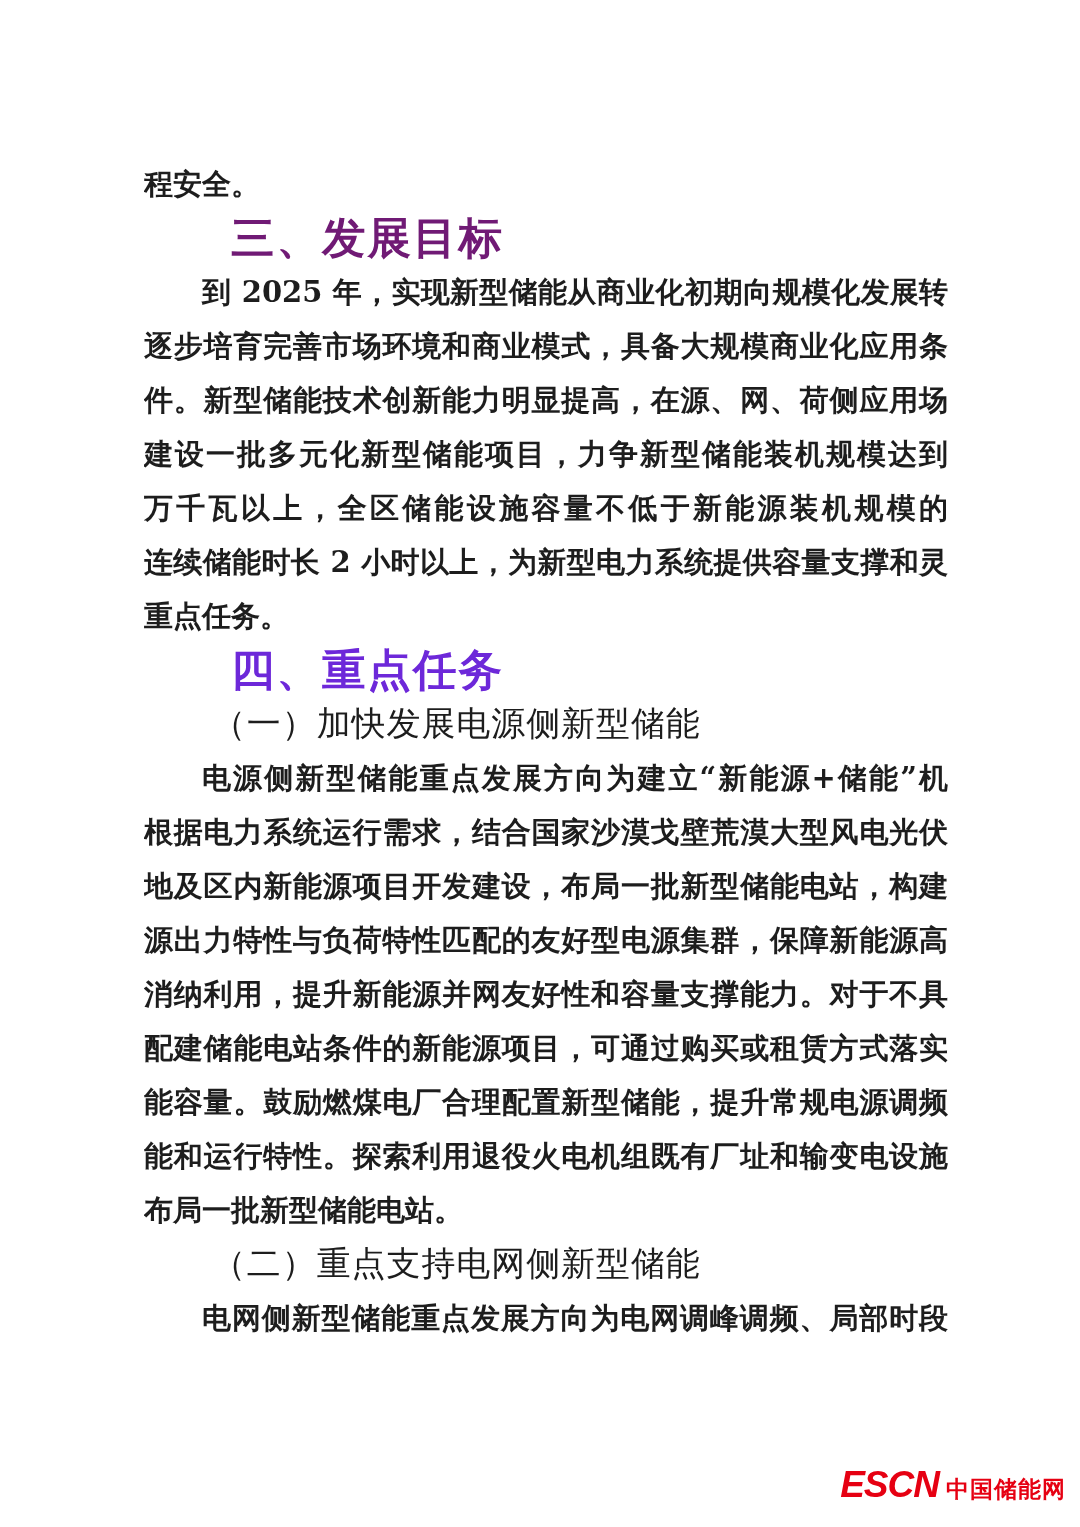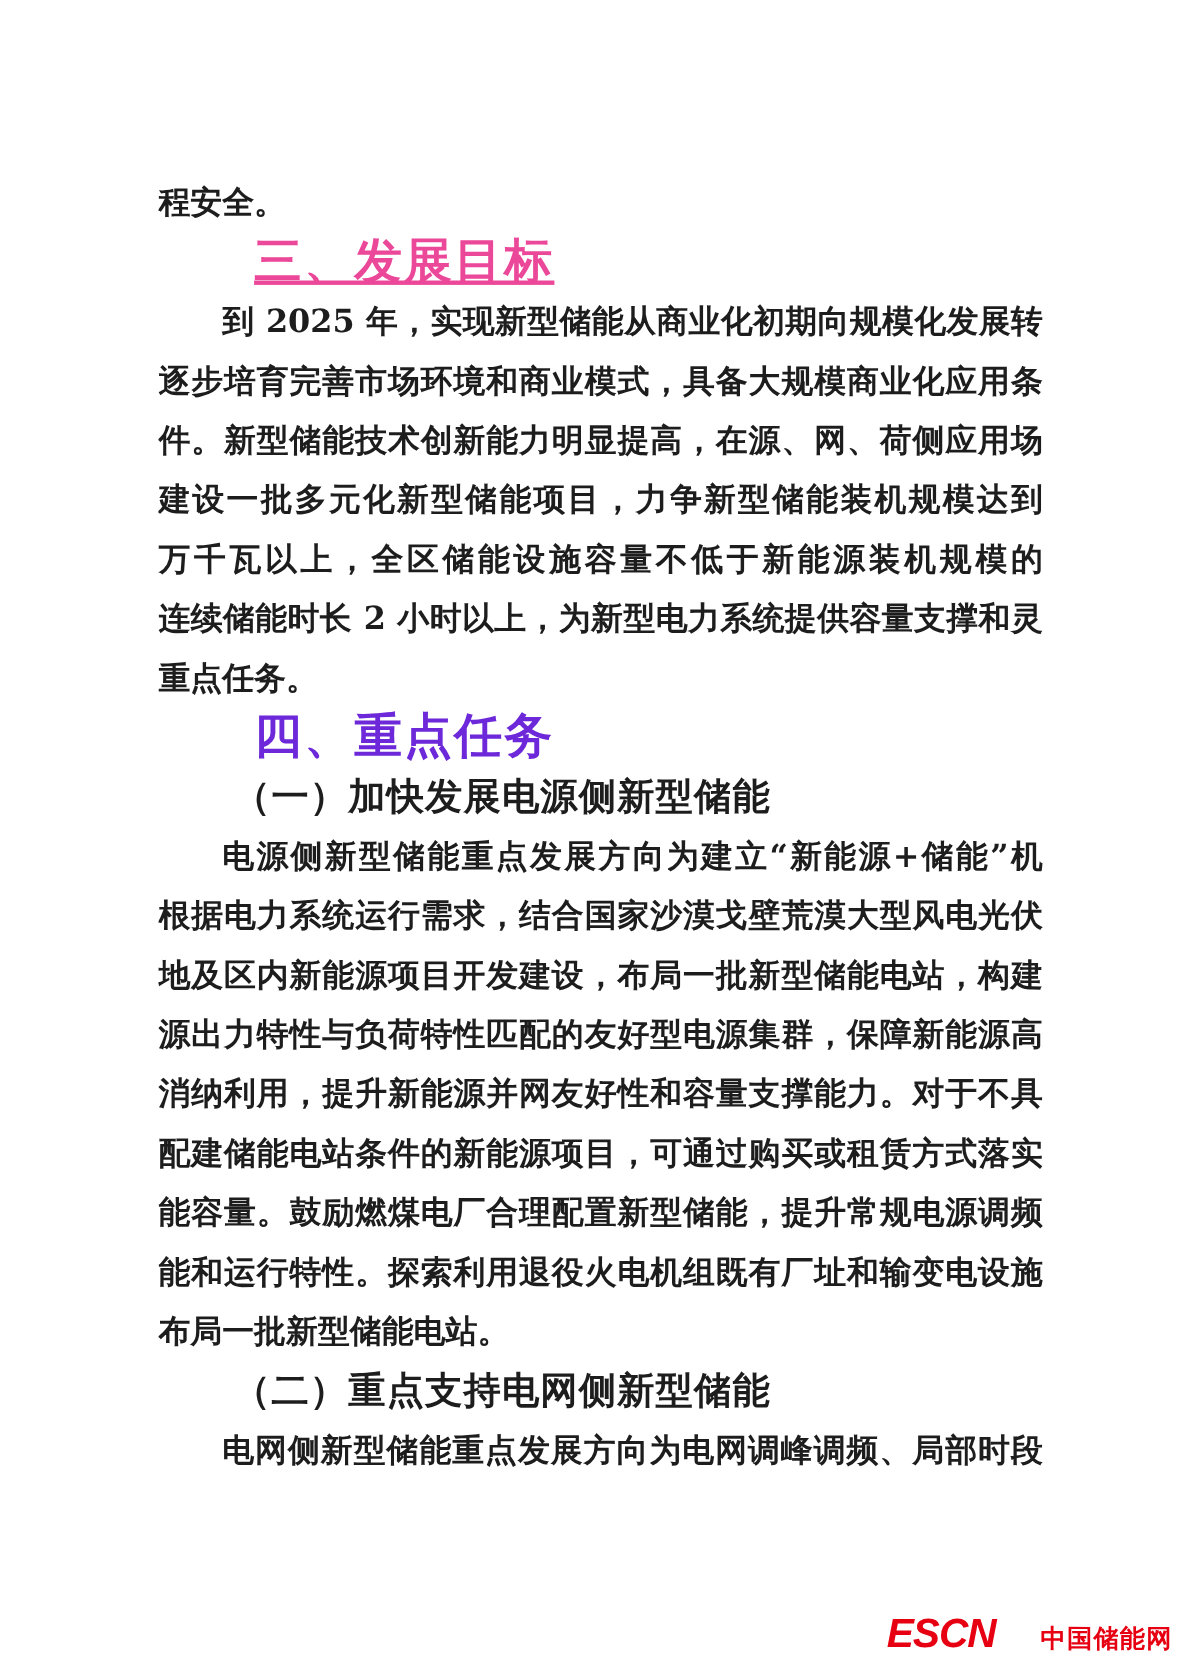--- a/index.html
+++ b/index.html
@@ -36,31 +36,30 @@
     text-align: left;
   }
   .indent { text-indent: 2em; }
   .heading {
     font-family: "DejaVu Sans", "Liberation Sans", sans-serif;
     font-weight: 700;
     color: #000000;
     letter-spacing: 2px;
   }
   .subheading {
-    font-weight: 700;
+    font-weight: 400;
     letter-spacing: 1px;
   }
   .logo {
     position: absolute;
     right: 14px;
     top: 1464px;
     display: flex;
     align-items: baseline;
     white-space: nowrap;
-    gap: 34px;
   }
   .logo-escn {
     font-family: "Liberation Sans", "DejaVu Sans", sans-serif;
     font-weight: 800;
     font-style: italic;
     font-size: 37px;
     letter-spacing: -1px;
   }
   .logo-cn {
     font-family: Liberation Mono, monospace;
@@ -69,21 +68,21 @@
     margin-left: 7px;
     letter-spacing: 1px;
   }
 </style>
 </head>
 <body>
 
 <div class="page" style="background: rgb(255, 255, 255);">
   <main class="doc" style="color: rgb(29, 29, 29);">
     <p class="line end">程安全。</p>
-    <h2 class="line heading indent" style="color: #ec4899; text-decoration: underline;">三、发展目标</h2>
+    <h2 class="line heading indent" style="color: #701a75;">三、发展目标</h2>
     <p class="line fill indent">到 2025 年，实现新型储能从商业化初期向规模化发展转变，</p>
     <p class="line fill">逐步培育完善市场环境和商业模式，具备大规模商业化应用条</p>
     <p class="line fill">件。新型储能技术创新能力明显提高，在源、网、荷侧应用场景</p>
     <p class="line fill">建设一批多元化新型储能项目，力争新型储能装机规模达到 500</p>
     <p class="line fill">万千瓦以上，全区储能设施容量不低于新能源装机规模的 10%、</p>
     <p class="line fill">连续储能时长 2 小时以上，为新型电力系统提供容量支撑和灵活</p>
     <p class="line end">重点任务。</p>
     <h2 class="line heading indent" style="color: #6d28d9;">四、重点任务</h2>
     <h3 class="line subheading indent">（一）加快发展电源侧新型储能</h3>
     <p class="line fill indent">电源侧新型储能重点发展方向为建立“新能源+储能”机制。</p>

